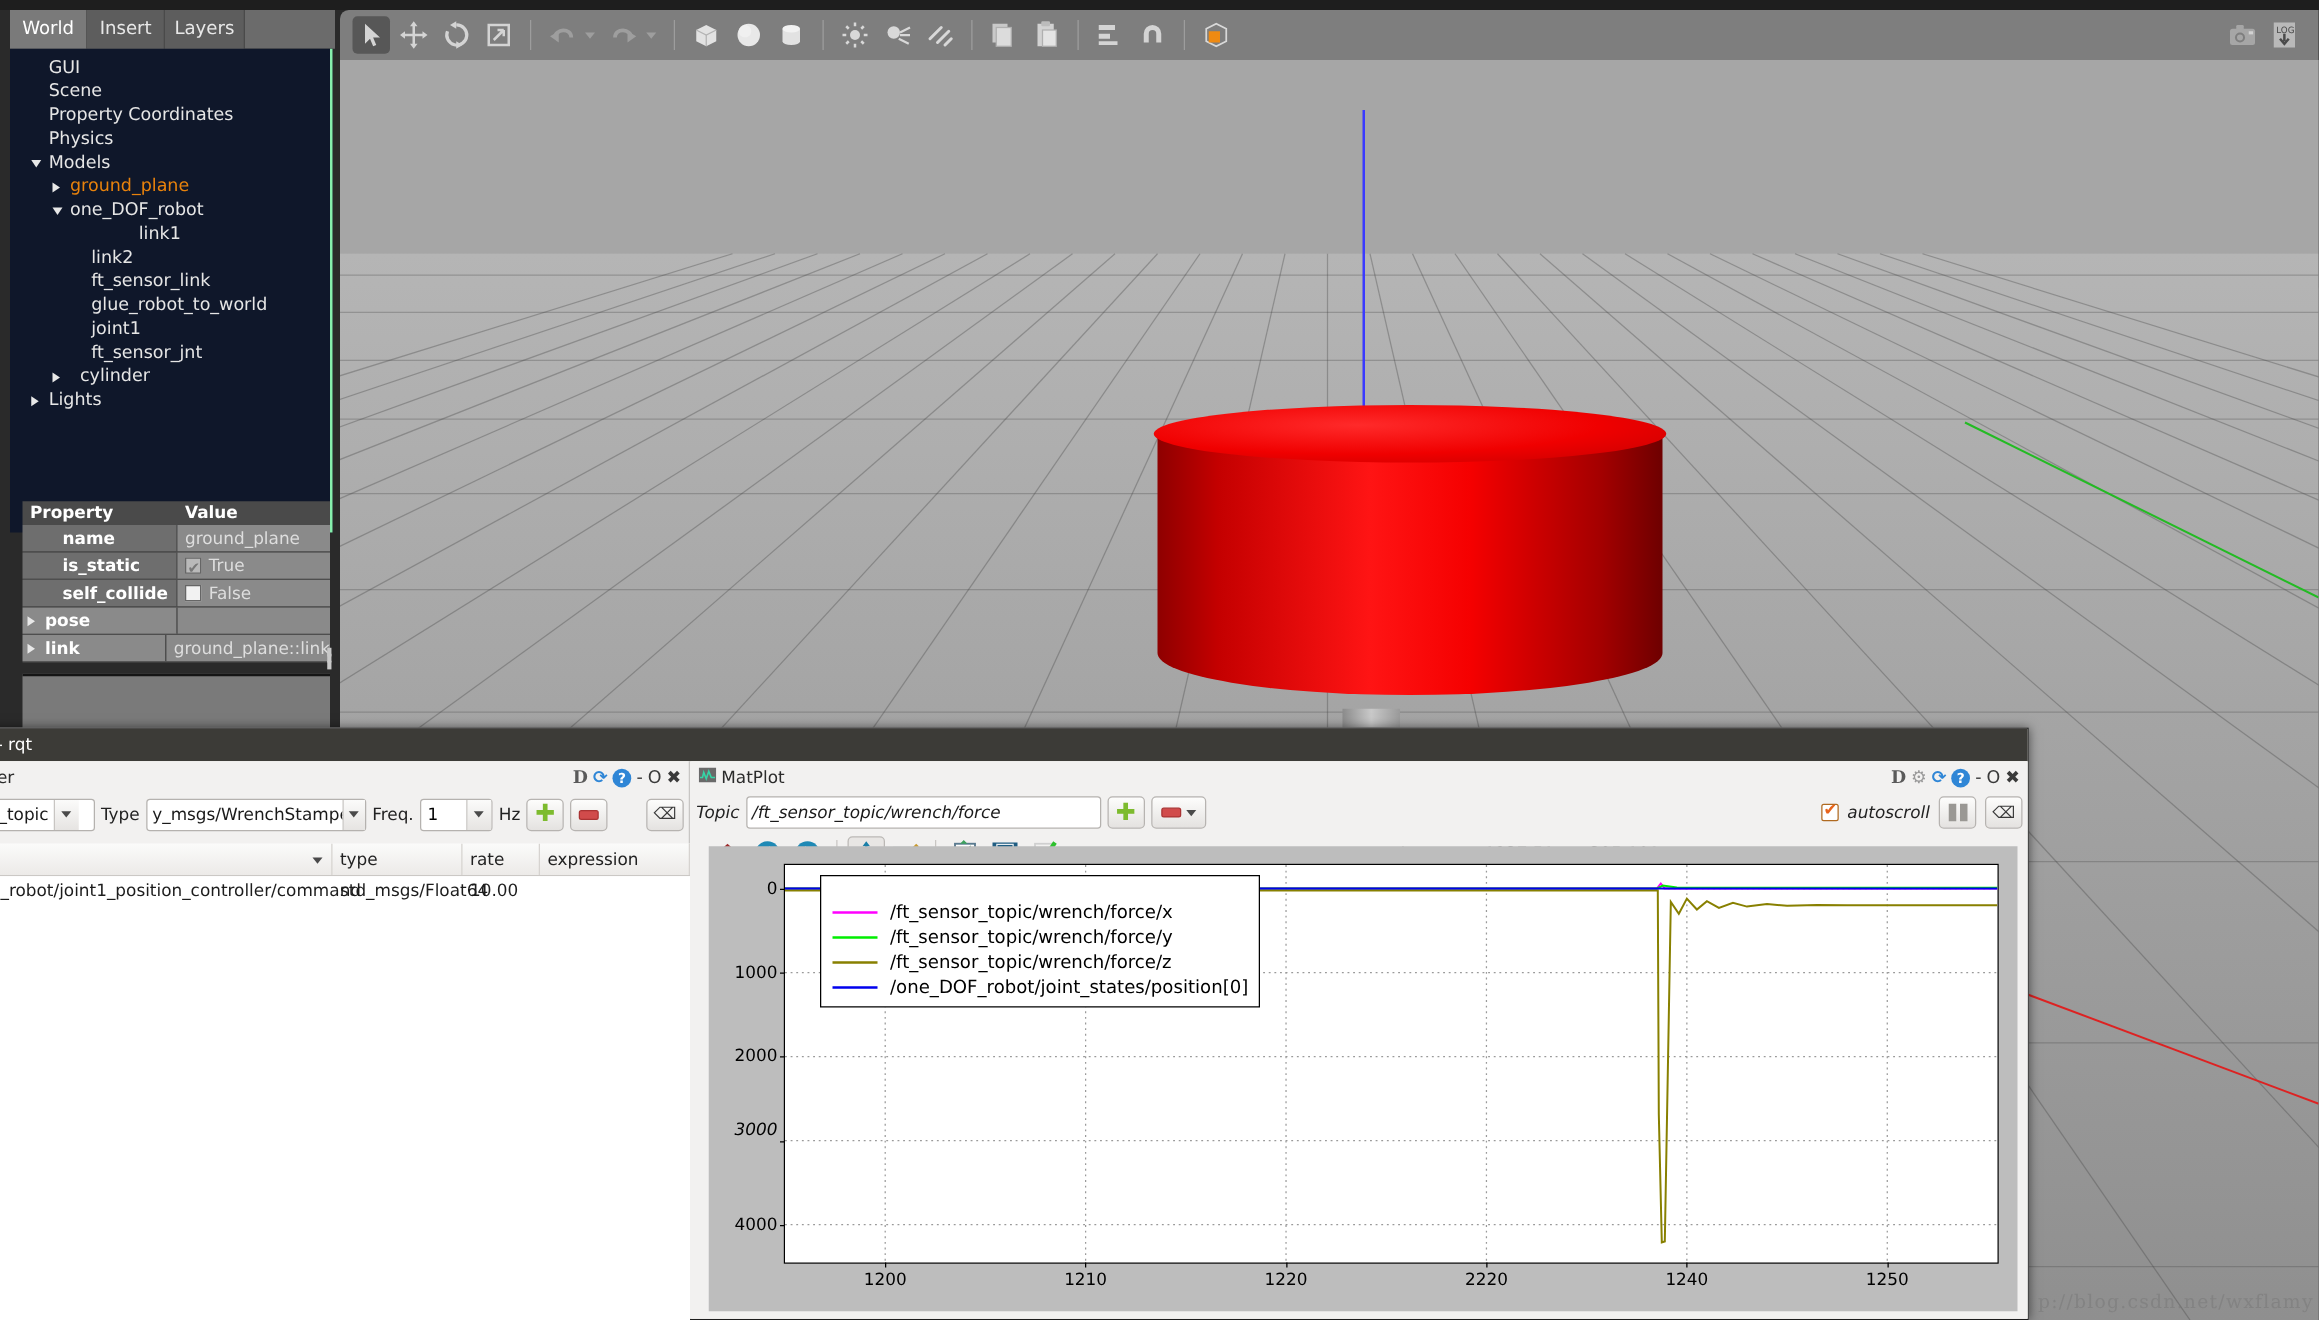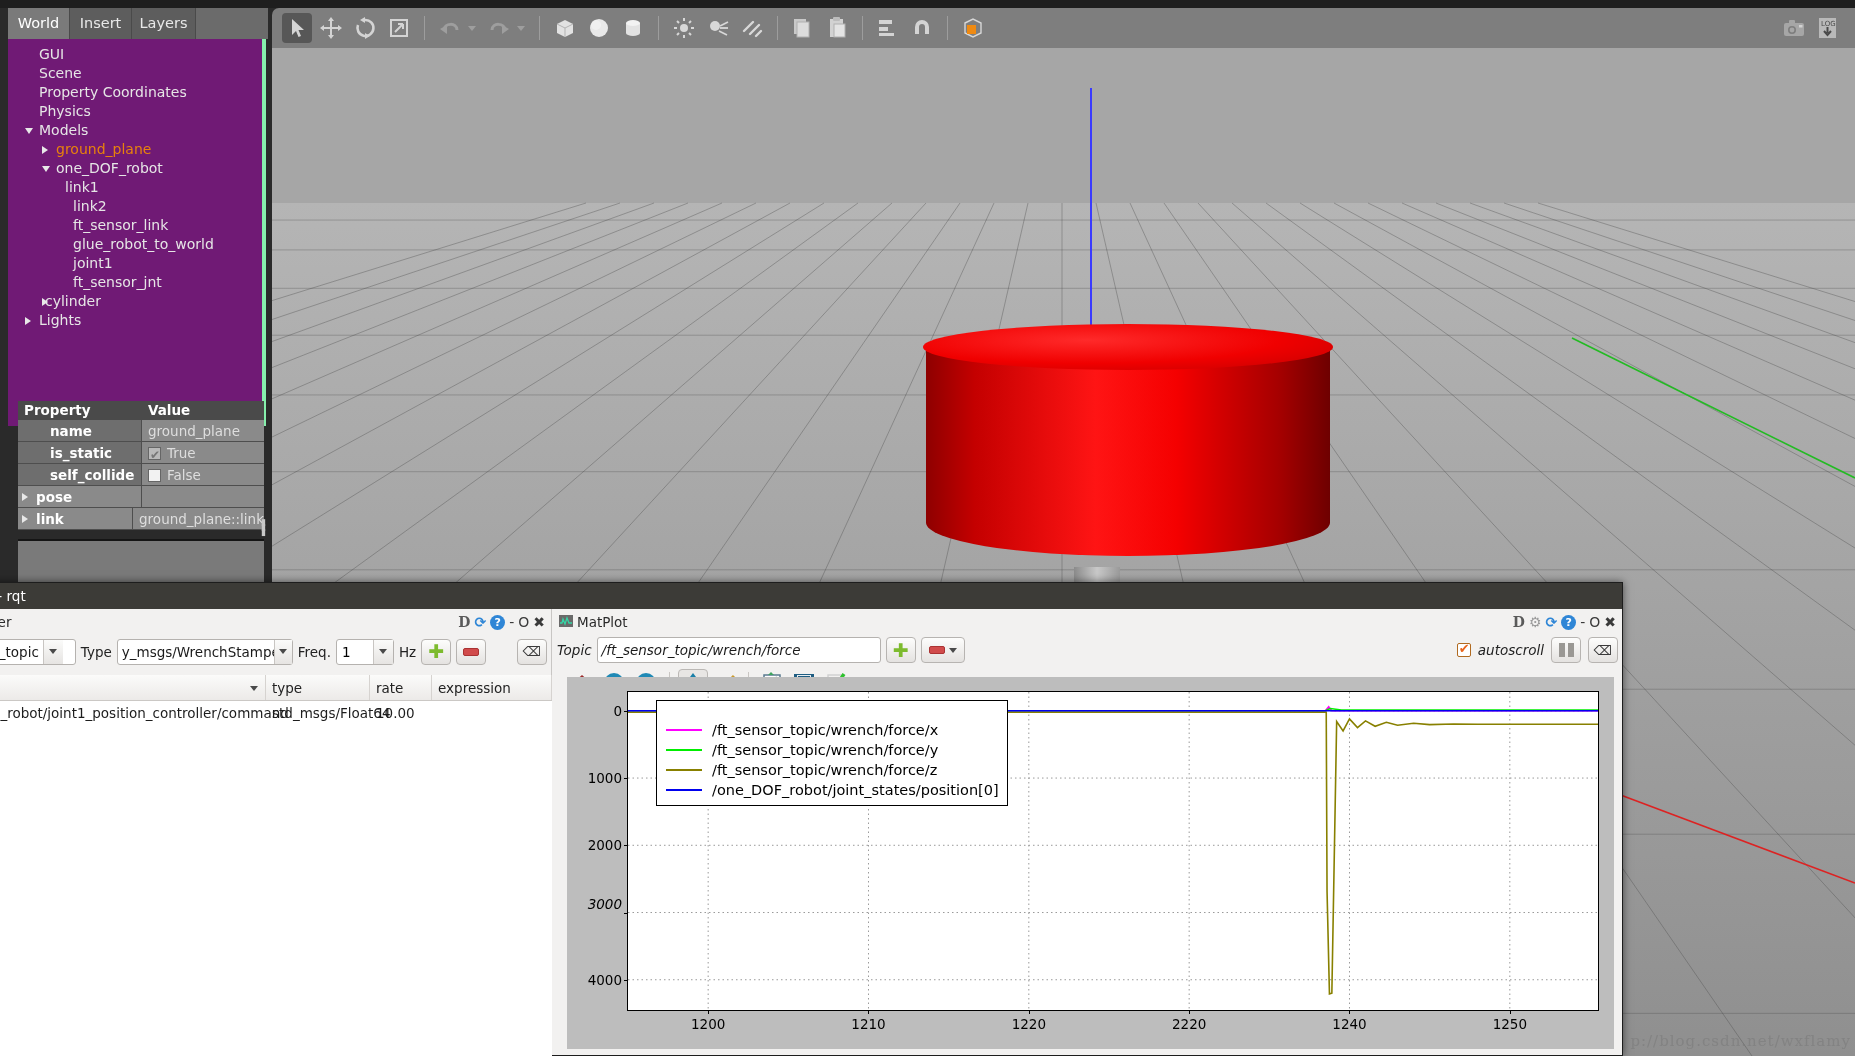--- a/index.html
+++ b/index.html
@@ -30,22 +30,22 @@
     background: #5d5d5d; color: #e8e8e8;
     font-size: 14.5px; line-height: 31px; text-align: center;
     border-right: 1px solid #4a4a4a;
     cursor: pointer;
   }
   .gz-tab.active { background: #7a7a7a; color: #ffffff; text-align: center; }
 
   
   #gz-leftpanel {
     position: absolute; left: 8px; top: 39px; width: 258px; height: 387px;
-    background: #701a75;
-    border-right: 4px solid #86efac;
+    background: #0f172a;
+    border-right: 2px solid #86efac;
   }
   #gz-tree {
     position: absolute; left: 0; top: 0; width: 258px; height: 340px;
     padding-top: 6px;
     overflow: hidden;
   }
   .tree-row {
     height: 19px; line-height: 19px;
     font-size: 14px; color: #e6e6e6;
     white-space: nowrap; cursor: pointer;
@@ -374,27 +374,27 @@
 
     <div id="gz-leftpanel">
       <div id="gz-tree">
           <div class="tree-row"><span style="padding-left: 31px;">GUI</span></div>
           <div class="tree-row"><span style="padding-left: 31px;">Scene</span></div>
           <div class="tree-row"><span style="padding-left: 31px;">Property Coordinates</span></div>
           <div class="tree-row"><span style="padding-left: 31px;">Physics</span></div>
           <div class="tree-row"><i class="tw-arrow open" style="left: 17px;"></i><span style="padding-left: 31px;">Models</span></div>
           <div class="tree-row orange"><i class="tw-arrow closed" style="left: 34px;"></i><span style="padding-left: 48px;">ground_plane</span></div>
           <div class="tree-row"><i class="tw-arrow open" style="left: 34px;"></i><span style="padding-left: 48px;">one_DOF_robot</span></div>
-          <div class="tree-row"><span style="padding-left: 57px;">link1</span></div>
+          <div class="tree-row"><span style="padding-left: 103px;">link1</span></div>
           <div class="tree-row"><span style="padding-left: 65px;">link2</span></div>
           <div class="tree-row"><span style="padding-left: 65px;">ft_sensor_link</span></div>
           <div class="tree-row"><span style="padding-left: 65px;">glue_robot_to_world</span></div>
           <div class="tree-row"><span style="padding-left: 65px;">joint1</span></div>
           <div class="tree-row"><span style="padding-left: 65px;">ft_sensor_jnt</span></div>
-          <div class="tree-row"><i class="tw-arrow closed" style="left: 34px;"></i><span style="padding-left: 37px;">cylinder</span></div>
+          <div class="tree-row"><i class="tw-arrow closed" style="left: 34px;"></i><span style="padding-left: 56px;">cylinder</span></div>
           <div class="tree-row"><i class="tw-arrow closed" style="left: 17px;"></i><span style="padding-left: 31px;">Lights</span></div>
         </div>
       <div id="gz-splitdots">⋯</div>
       <div id="gz-proptable">
         <div class="pt-header">
           <div class="c1">Property</div>
           <div class="c2">Value</div>
         </div>
         <div id="pt-rows">
             <div class="pt-row">

